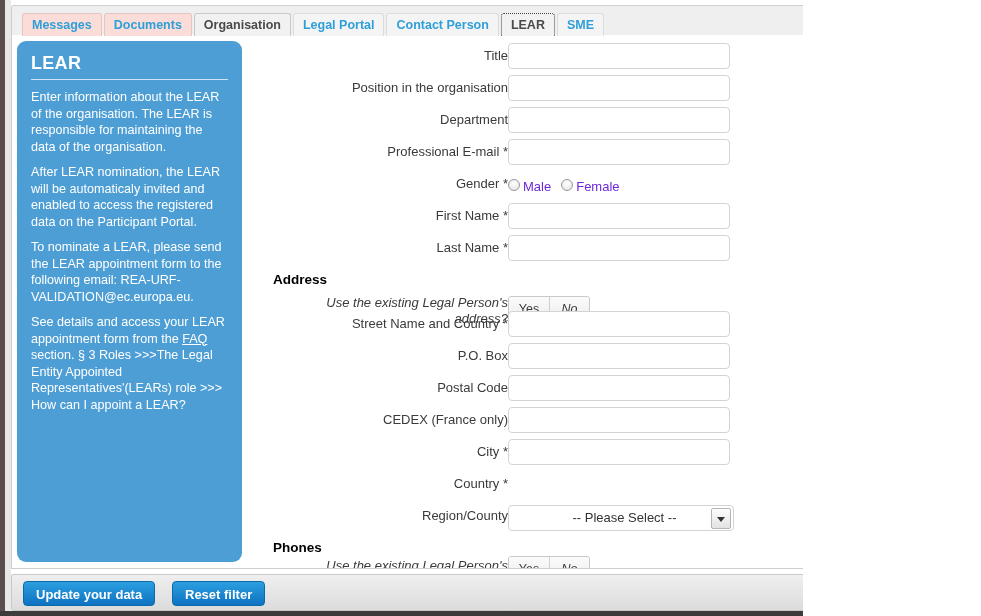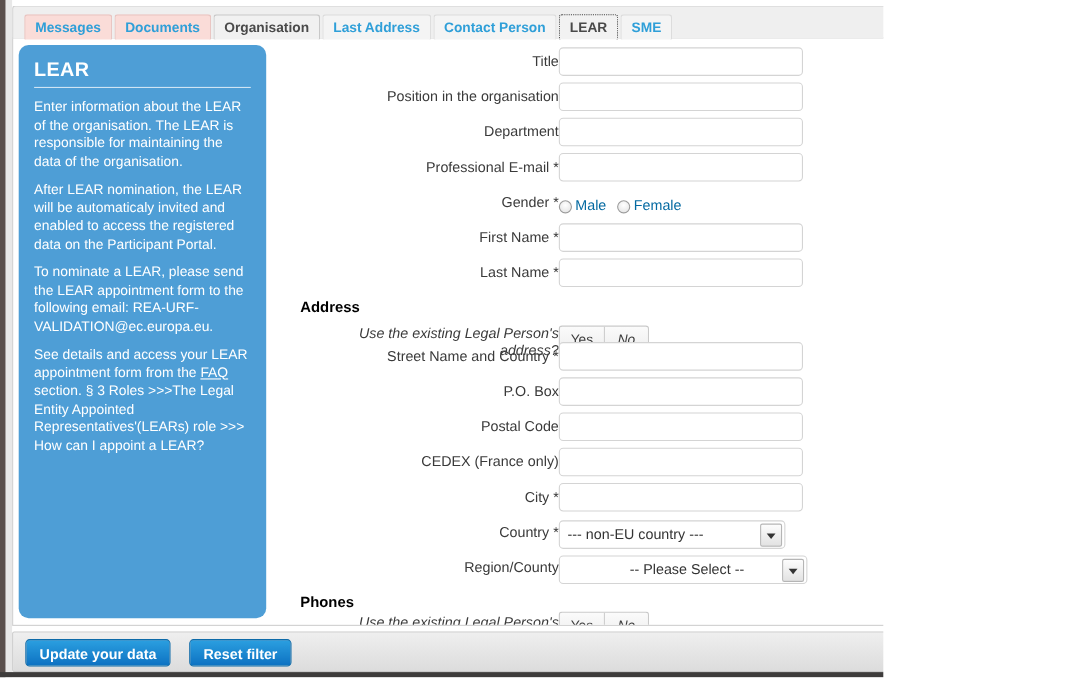--- a/index.html
+++ b/index.html
@@ -162,23 +162,23 @@
     font-size: 13px;
     font-family: "Liberation Sans", sans-serif;
     padding: 0 6px;
     color: #333;
     outline: none;
   }
 
   .radio-group {
     padding-top: 8px;
     font-size: 13px;
-    color: #0369a1;
+    color: #6d28d9;
     display: flex;
-    align-items: flex-end;
+    align-items: flex-start;
     gap: 2px;
   }
   .radio-dot {
     display: inline-block;
     width: 12px; height: 12px;
     border-radius: 50%;
     border: 1px solid #9a9a9a;
     background: radial-gradient(circle at 50% 35%, #ffffff 0%, #eaeaea 70%, #d8d8d8 100%);
     vertical-align: -2px;
     margin-right: 1px;
@@ -332,21 +332,21 @@
     <div class="tab pink">
       <span>Messages</span>
     </div>
     <div class="tab pink">
       <span>Documents</span>
     </div>
     <div class="tab plain-org">
       <span>Organisation</span>
     </div>
     <div class="tab nobord">
-      <span>Last Address</span>
+      <span>Legal Portal</span>
     </div>
     <div class="tab nobord">
       <span>Contact Person</span>
     </div>
     <div class="tab active">
       <span>LEAR</span>
     </div>
     <div class="tab nobord">
       <span>SME</span>
     </div>
@@ -460,28 +460,20 @@
 
       <div class="row">
         <div class="lbl indent">City *</div>
         <div class="fld">
           <input class="txt" type="text" value="" style="">
         </div>
       </div>
 
       <div class="row">
         <div class="lbl indent">Country *</div>
-        <div class="fld">
-          <div class="sel-wrap">
-            <div class="sel country">
-              <span>--- non-EU country ---</span>
-              <span class="arrow-btn"></span>
-            </div>
-          </div>
-        </div>
       </div>
 
       <div class="row">
         <div class="lbl indent">Region/County</div>
         <div class="fld">
           <div class="sel-wrap">
             <div class="sel region">
               <span>-- Please Select --</span>
               <span class="arrow-btn"></span>
             </div>

